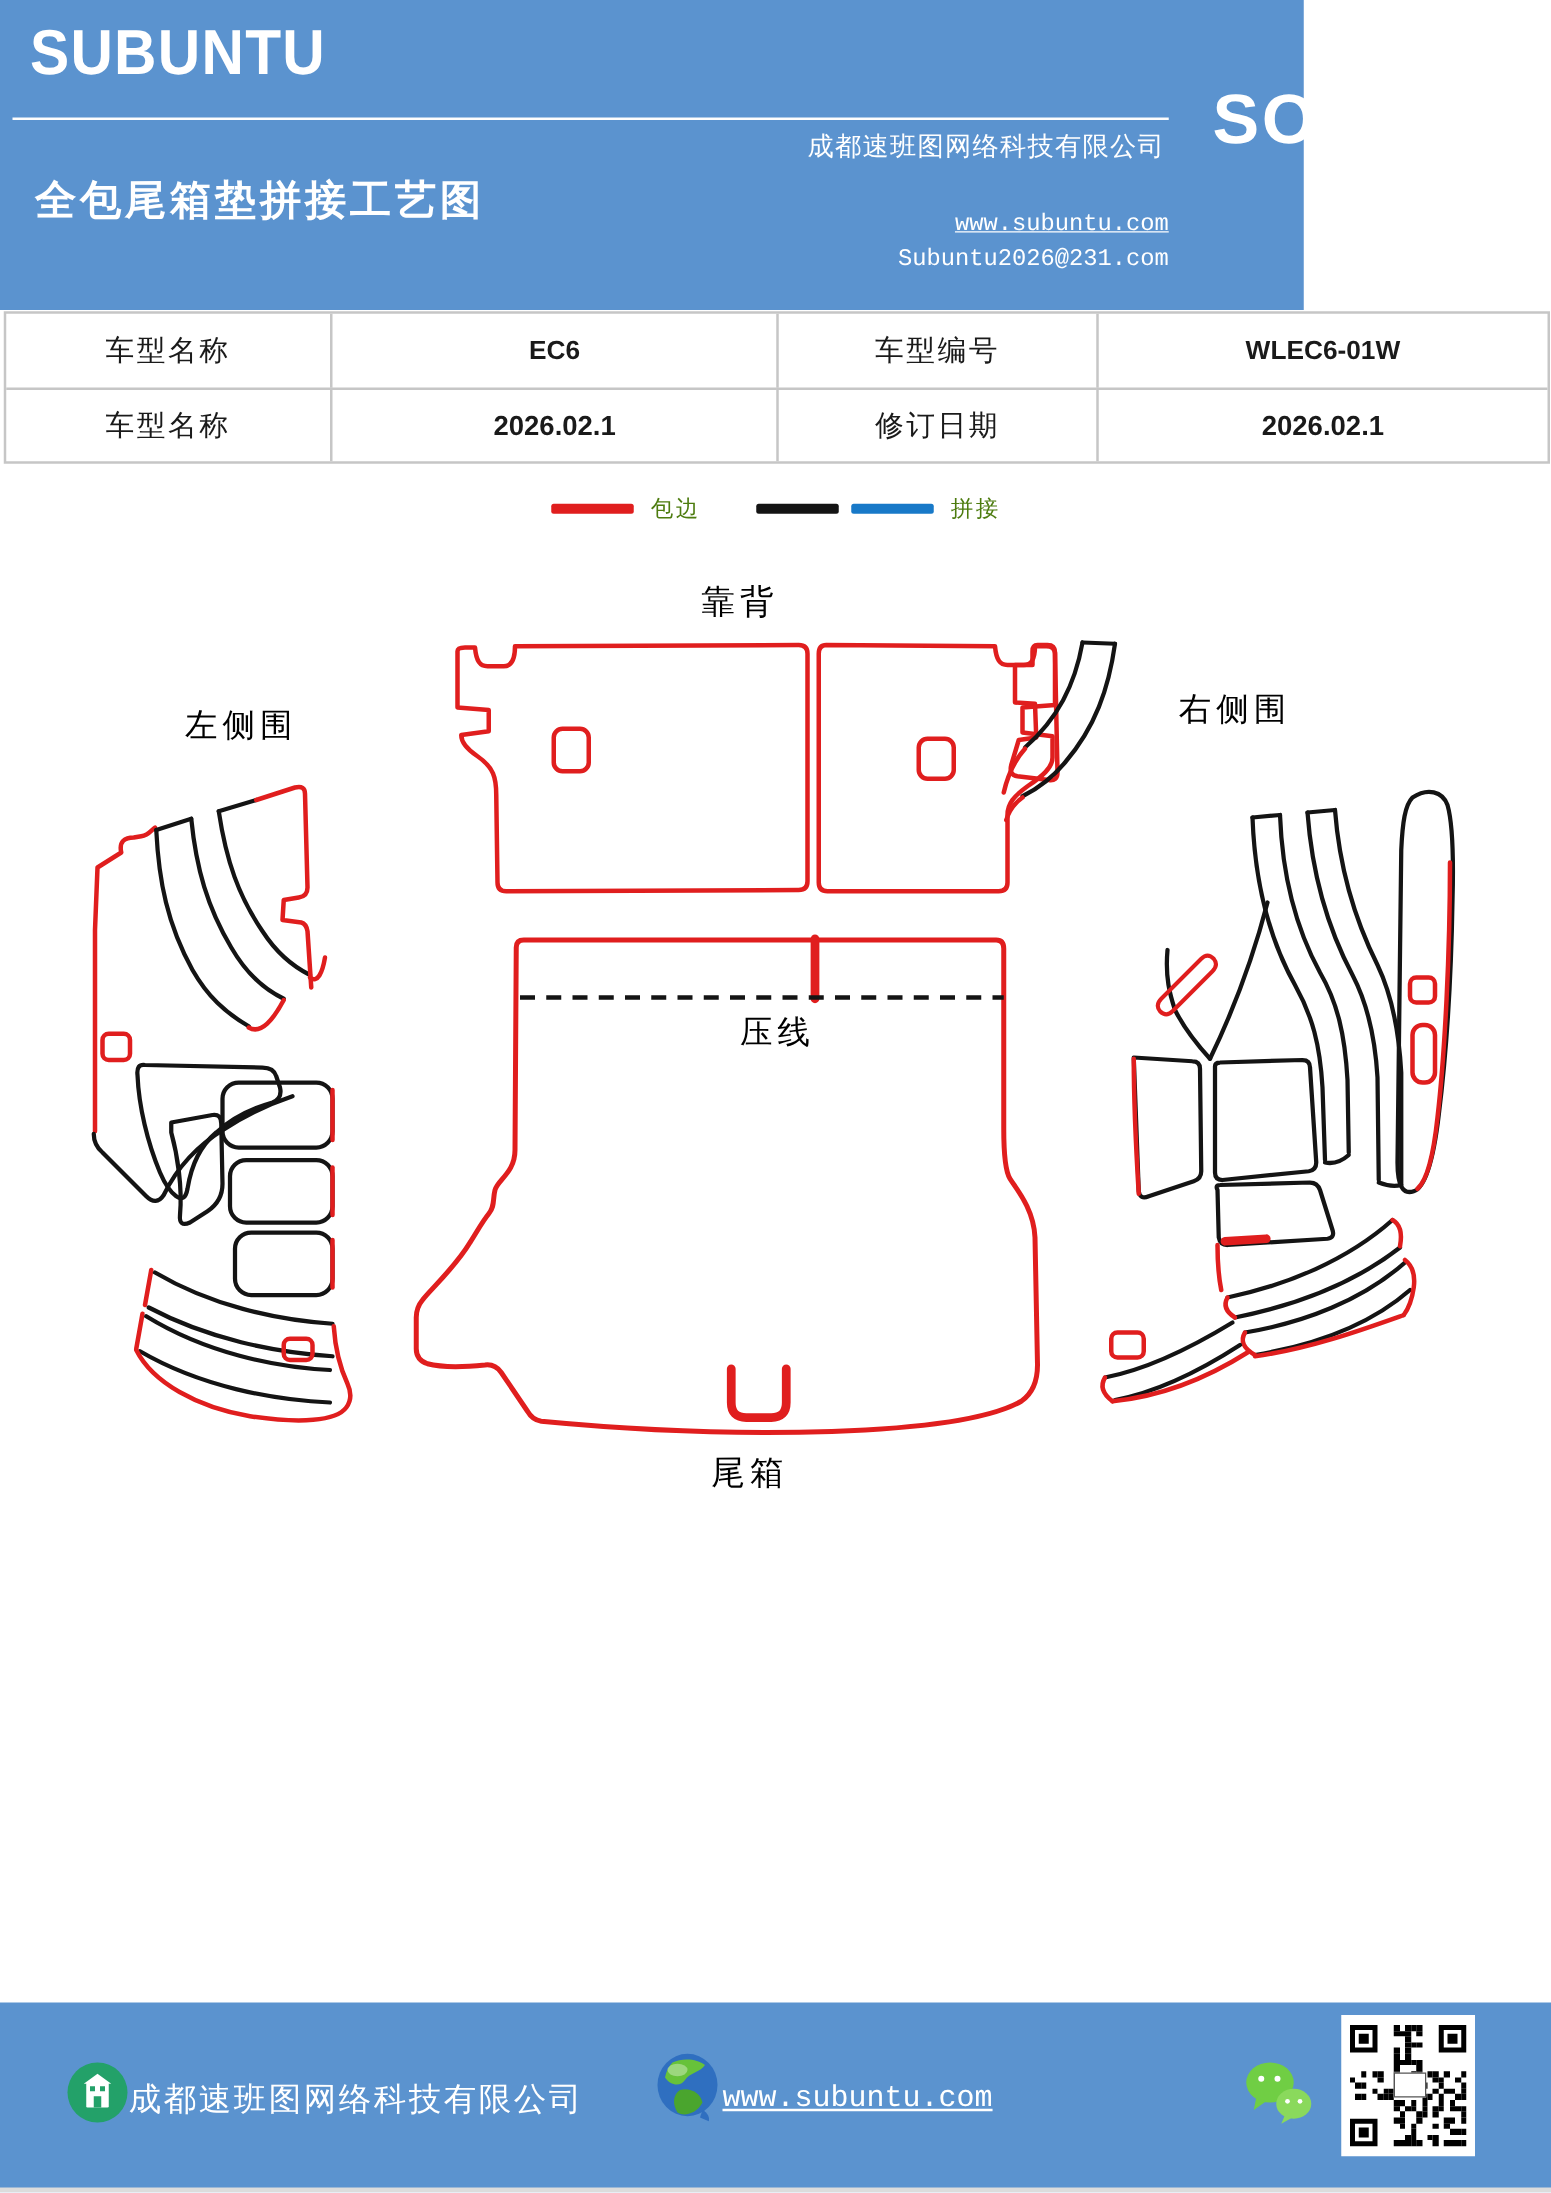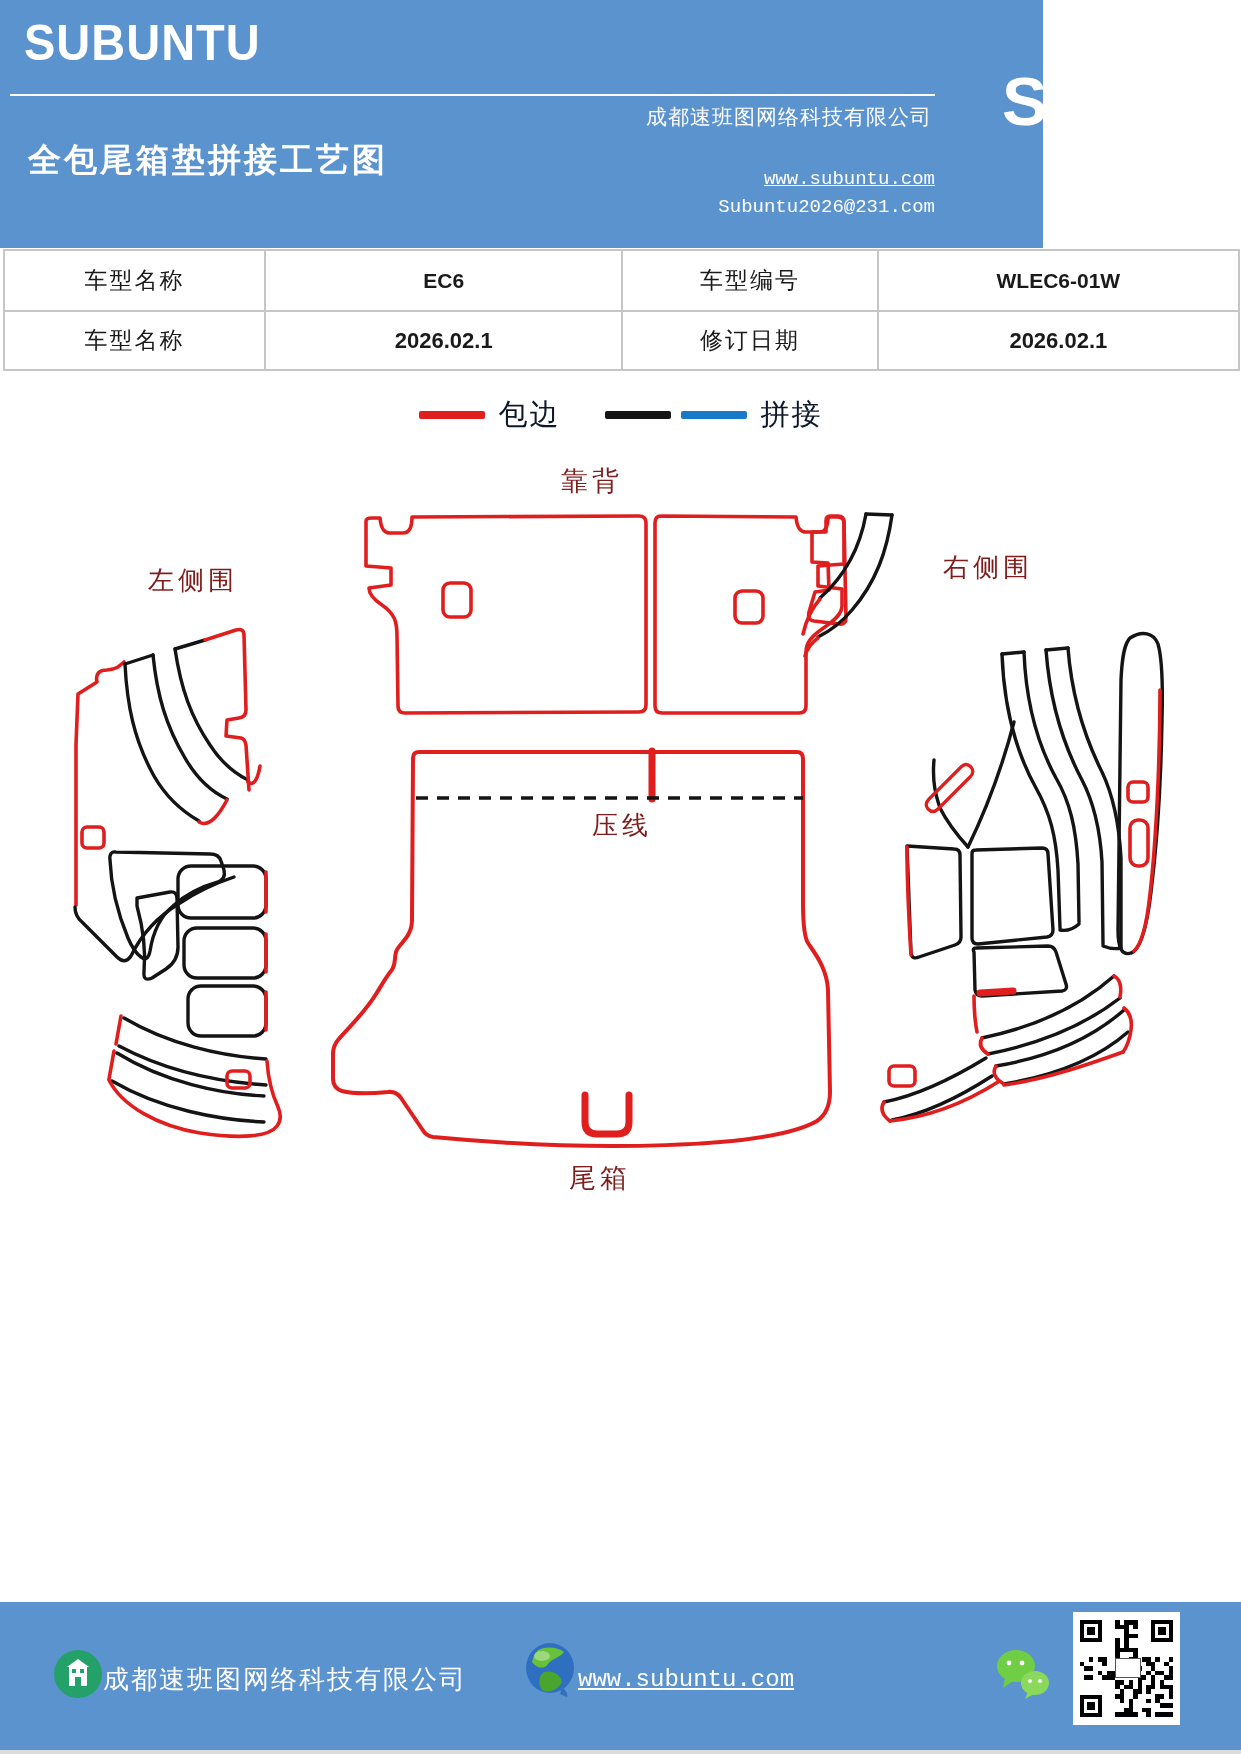--- a/index.html
+++ b/index.html
@@ -7,21 +7,21 @@
         font-family:"Liberation Sans",sans-serif;}
   
   .header{position:absolute;left:0;top:0;width:1043px;height:248px;background:#5b93cf;color:#fff;}
   .logo{position:absolute;left:24px;top:12px;font-size:47px;font-weight:900;letter-spacing:1px;
         transform:scaleY(1.08);transform-origin:top left;font-family:"Liberation Sans",sans-serif;}
   .header-rule{position:absolute;left:10px;top:94px;width:925px;height:2px;background:#fdfdfd;}
   .header-company{position:absolute;left:600px;top:103px;width:332px;text-align:right;font-size:21px;
         font-family:"Liberation Serif",serif;letter-spacing:1px;}
   .doc-title{position:absolute;left:28px;top:138px;font-size:33px;letter-spacing:3px;
         font-family:"Liberation Serif",serif;font-weight:600;}
-  .sop{position:absolute;left:970px;top:62px;font-size:68px;font-weight:800;letter-spacing:2px;margin-left:32px;}
+  .sop{position:absolute;left:970px;top:62px;font-size:56px;font-weight:800;letter-spacing:2px;}
   .header-web{position:absolute;left:600px;top:168px;width:335px;text-align:right;font-size:19px;
         font-family:"Liberation Mono","DejaVu Sans Mono",monospace;text-decoration:underline;cursor:pointer;}
   .header-mail{position:absolute;left:600px;top:196px;width:335px;text-align:right;font-size:19px;
         font-family:"Liberation Mono","DejaVu Sans Mono",monospace;}
   
   .info-table{position:absolute;left:3px;top:249px;width:1233px;height:118px;display:grid;
         grid-template-columns:21% 29% 20.7% 29.3%;grid-template-rows:1fr 1fr;
         border:2px solid #c6c6c6;background:#fff;}
   .cell{display:flex;align-items:center;justify-content:center;border-left:2px solid #c6c6c6;
         border-top:2px solid #c6c6c6;color:#1a1a1a;}
@@ -31,22 +31,22 @@
   .cell.val{font-size:21px;font-weight:700;}
   .cell.valb{font-size:22px;font-weight:700;}
   
   .diagram{position:absolute;left:0;top:367px;width:1241px;height:840px;}
   .diagram svg{position:absolute;left:0;top:0;}
   .legend{position:absolute;left:0;top:28px;width:100%;display:flex;align-items:center;justify-content:center;}
   .legend .bar{display:inline-block;width:66px;height:8px;border-radius:2px;}
   .legend .bar.red{background:#e01e1e;}
   .legend .bar.black{background:#141414;margin-left:44px;}
   .legend .bar.blue{background:#1879c8;margin-left:10px;}
-  .legend .lg-label{font-size:29px;color:#0f172a;margin-left:14px;font-family:"Liberation Serif",serif;letter-spacing:2px;}
-  .dlabel{position:absolute;text-align:center;color:#7f1d1d;font-weight:500;letter-spacing:4px;
+  .legend .lg-label{font-size:18px;color:#4d7c0f;margin-left:14px;font-family:"Liberation Serif",serif;letter-spacing:2px;}
+  .dlabel{position:absolute;text-align:center;color:#000000;font-weight:500;letter-spacing:4px;
         font-family:"Liberation Sans",sans-serif;}
   .dl-backrest{left:542px;top:96px;width:100px;font-size:27px;}
   .dl-left{left:123px;top:196px;width:140px;font-size:26px;}
   .dl-right{left:918px;top:183px;width:140px;font-size:26px;}
   .dl-press{left:572px;top:441px;width:100px;font-size:26px;}
   .dl-trunk{left:550px;top:793px;width:100px;font-size:27px;}
   
   .footer{position:absolute;left:0;top:1602px;width:1241px;height:152px;background:#5b93cf;color:#fff;}
   .footer-company{position:absolute;left:103px;top:60px;font-size:26px;font-family:"Liberation Serif",serif;letter-spacing:2px;}
   .footer-web{position:absolute;left:578px;top:64px;font-size:24px;text-decoration:underline;

